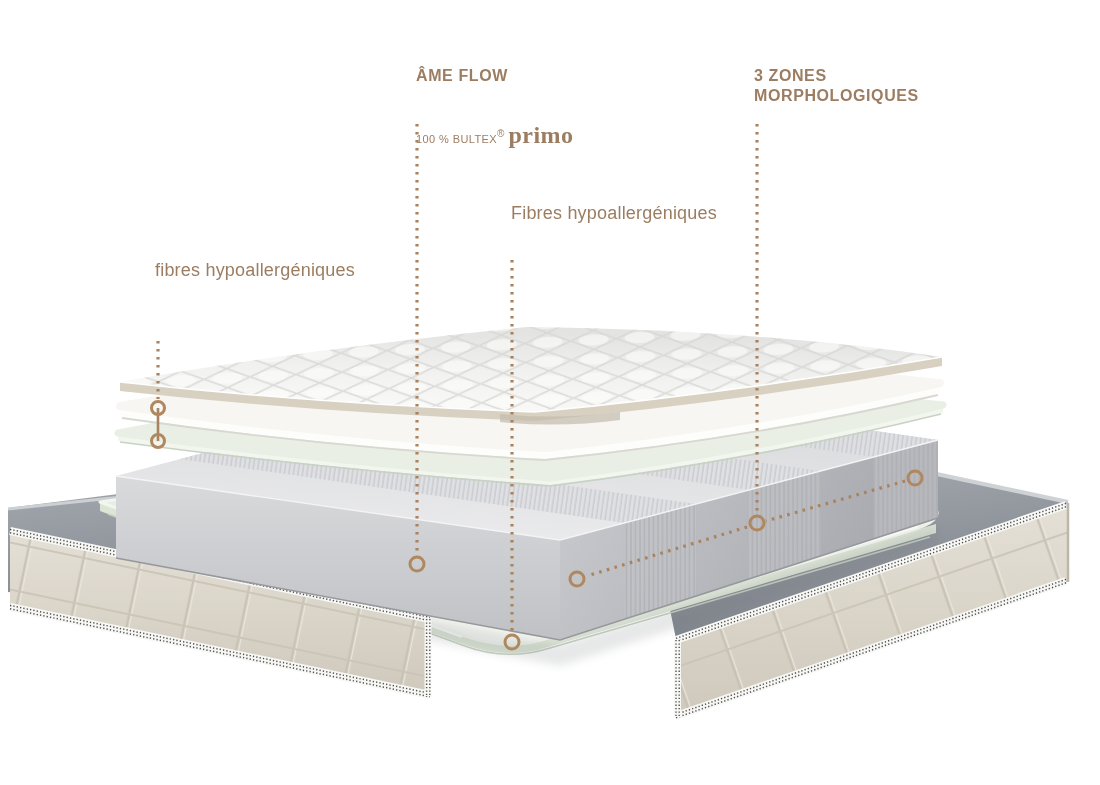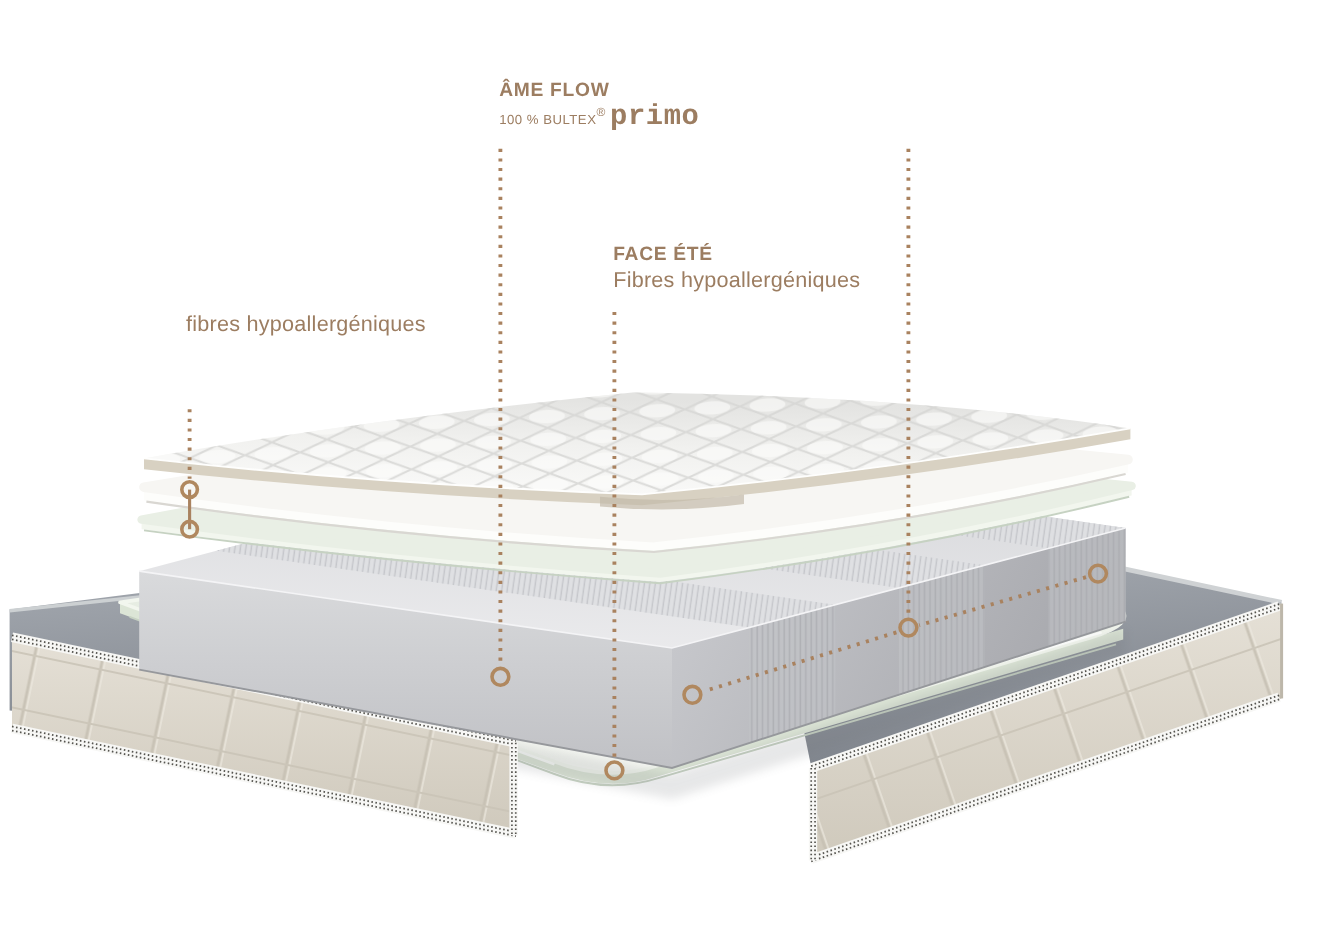--- a/index.html
+++ b/index.html
@@ -15,22 +15,22 @@
   .label .title{
     font-weight:bold;font-size:16px;line-height:20px;letter-spacing:0.6px;
   }
   .label .sub{
     font-size:18px;line-height:21px;letter-spacing:0.2px;font-weight:400;text-align:right;
   }
   #label-ame-flow .brandline{display:flex;align-items:baseline;margin-top:1px;}
   #label-ame-flow .bultex{font-size:11px;letter-spacing:0.4px;}
   #label-ame-flow .reg{font-size:10px;vertical-align:super;position:relative;top:-6px;margin-right:4px;}
   #label-ame-flow .primo{
-    font-family:Liberation Mono, monospace;
-    font-weight:bold;font-size:24px;line-height:22px;letter-spacing:0.5px;
+    font-family:Liberation Serif, serif;
+    font-weight:bold;font-size:24px;line-height:22px;letter-spacing:0.5px;margin-top:37px;
   }
 </style>
 </head>
 <body>
 
 <div id="stage">
 
   <svg id="art" width="1100" height="785" viewBox="0 0 1100 785" xmlns="http://www.w3.org/2000/svg">
     <defs>
       <linearGradient id="quiltGrad" x1="0" y1="1" x2="0.25" y2="0">
@@ -199,23 +199,26 @@
 
   <div class="label" id="label-ame-flow" style="left:416px;top:66px;">
     <div class="title">ÂME FLOW</div>
     <div class="brandline">
       <span class="bultex">100 % BULTEX</span>
         <span class="reg">®</span>
         <span class="primo">primo</span>
     </div>
   </div>
 
+  <div class="label" id="label-zones" style="left:754px;top:66px;">
+    <div class="title">3 ZONES</div>
+    <div class="title">MORPHOLOGIQUES</div>
+  </div>
 
   <div class="label" id="label-face-ete" style="left:511px;top:203px;">
-    <div class="title">FACE ÉTÉ</div>
     <div class="sub">Fibres hypoallergéniques</div>
   </div>
 
   <div class="label" id="label-face-hiver" style="left:155px;top:260px;">
     <div class="sub">fibres hypoallergéniques</div>
   </div>
 
 </div>
 
 </body></html>

